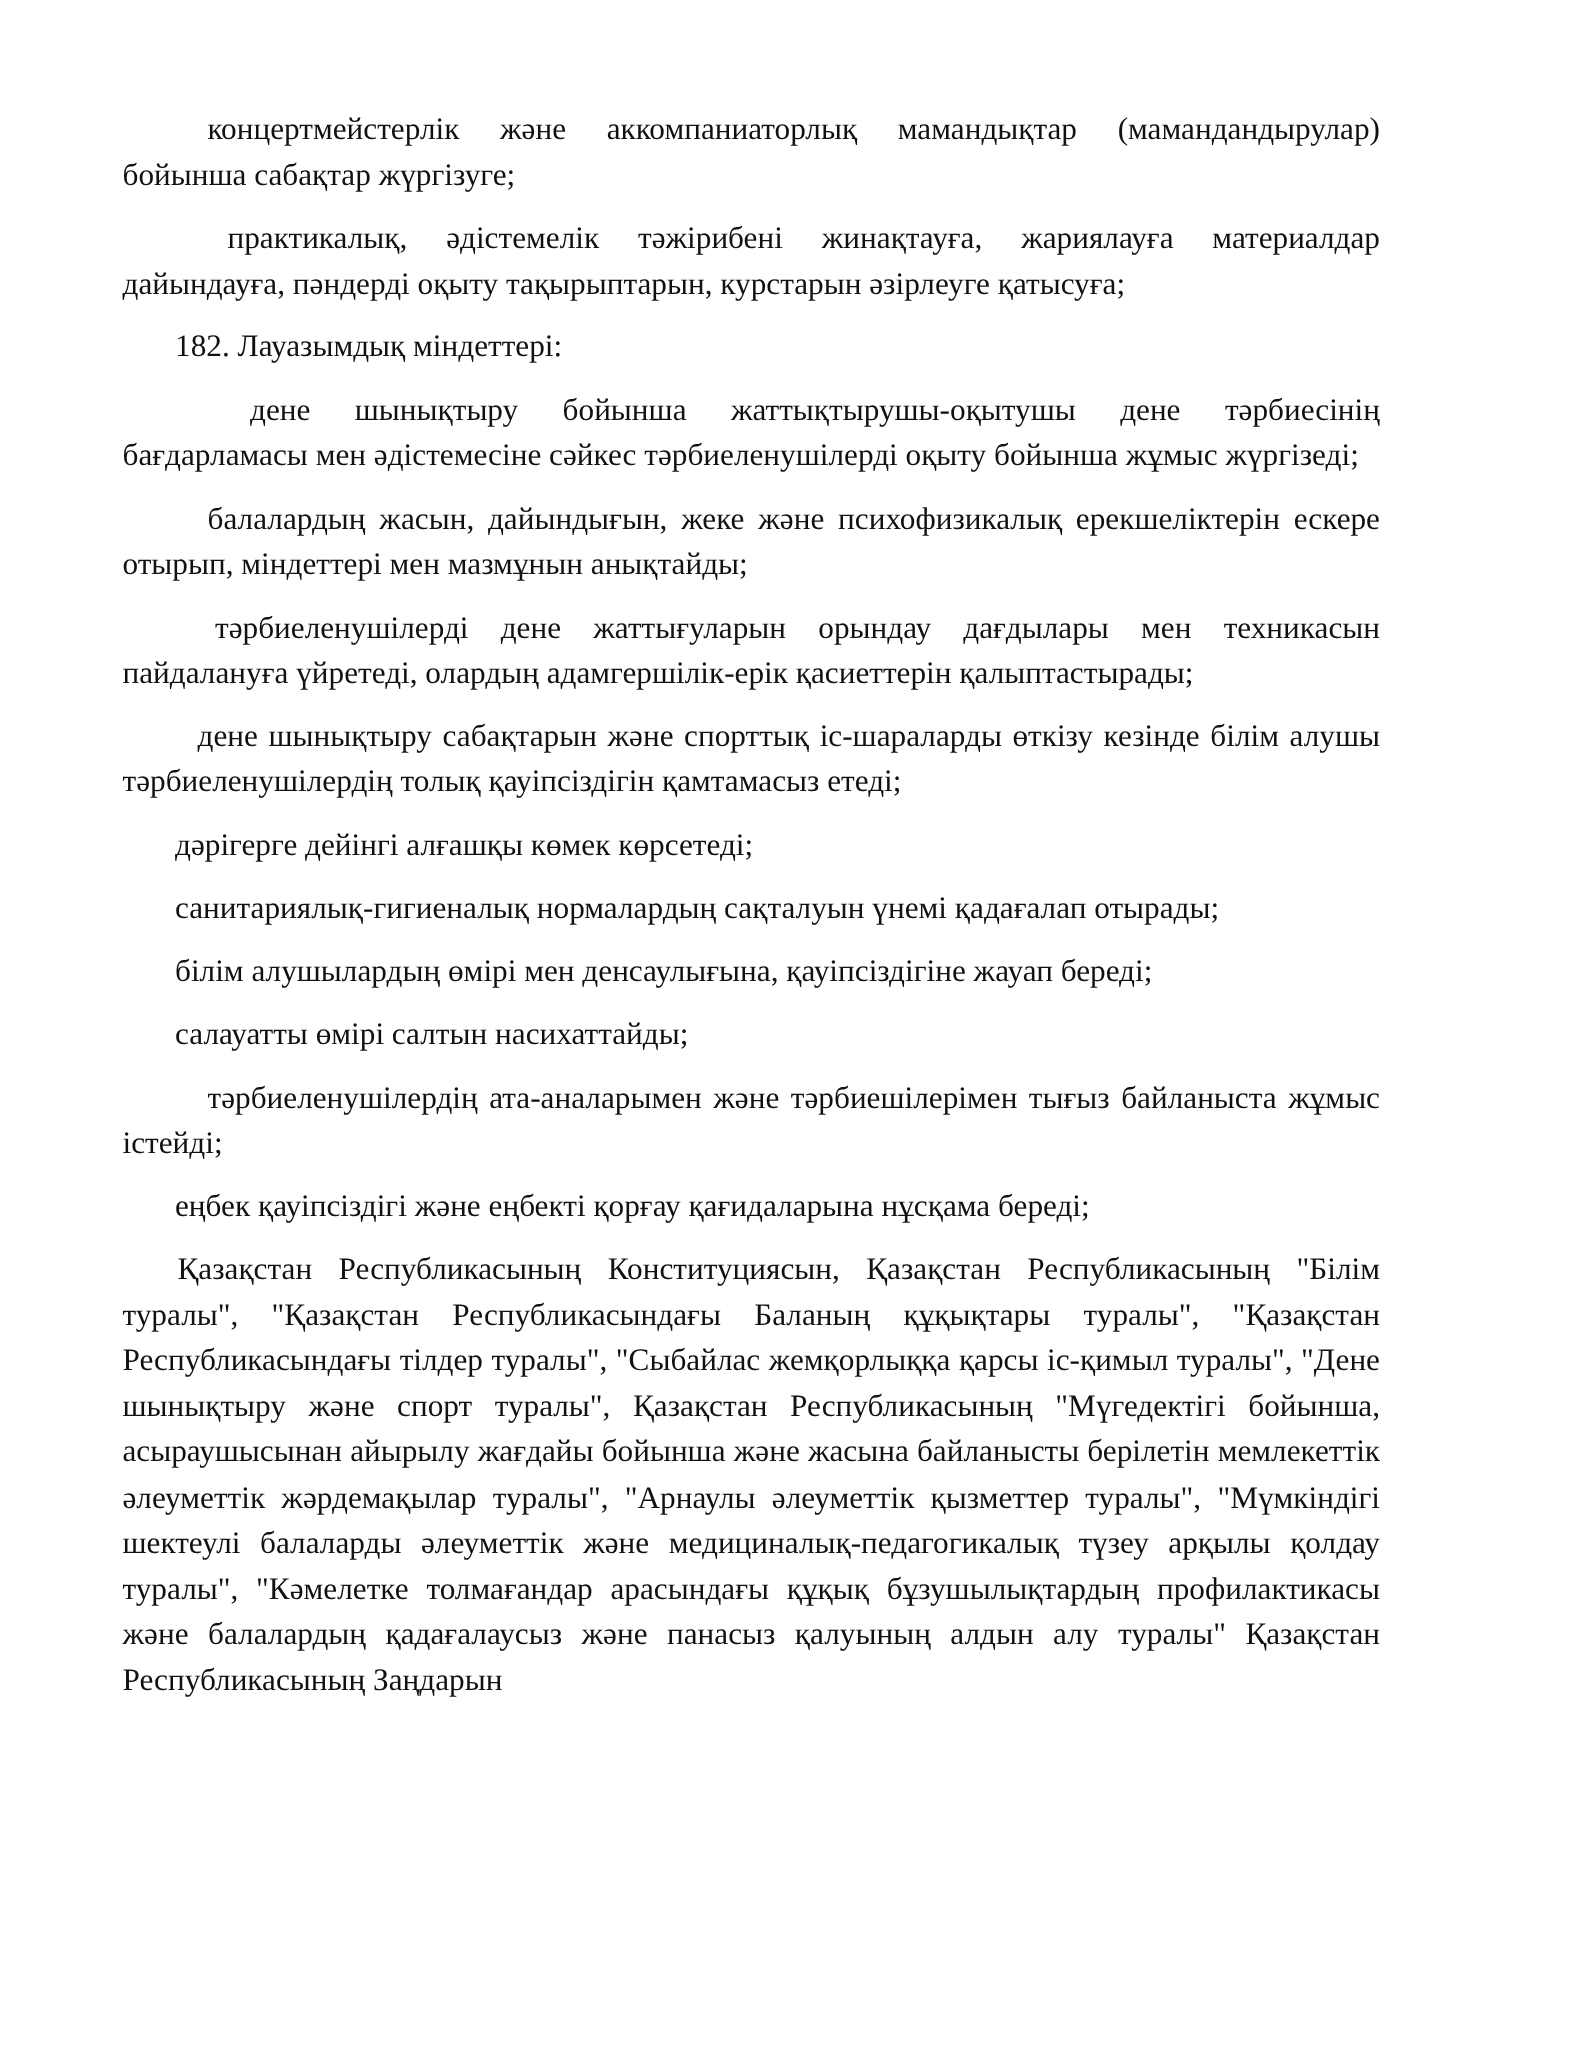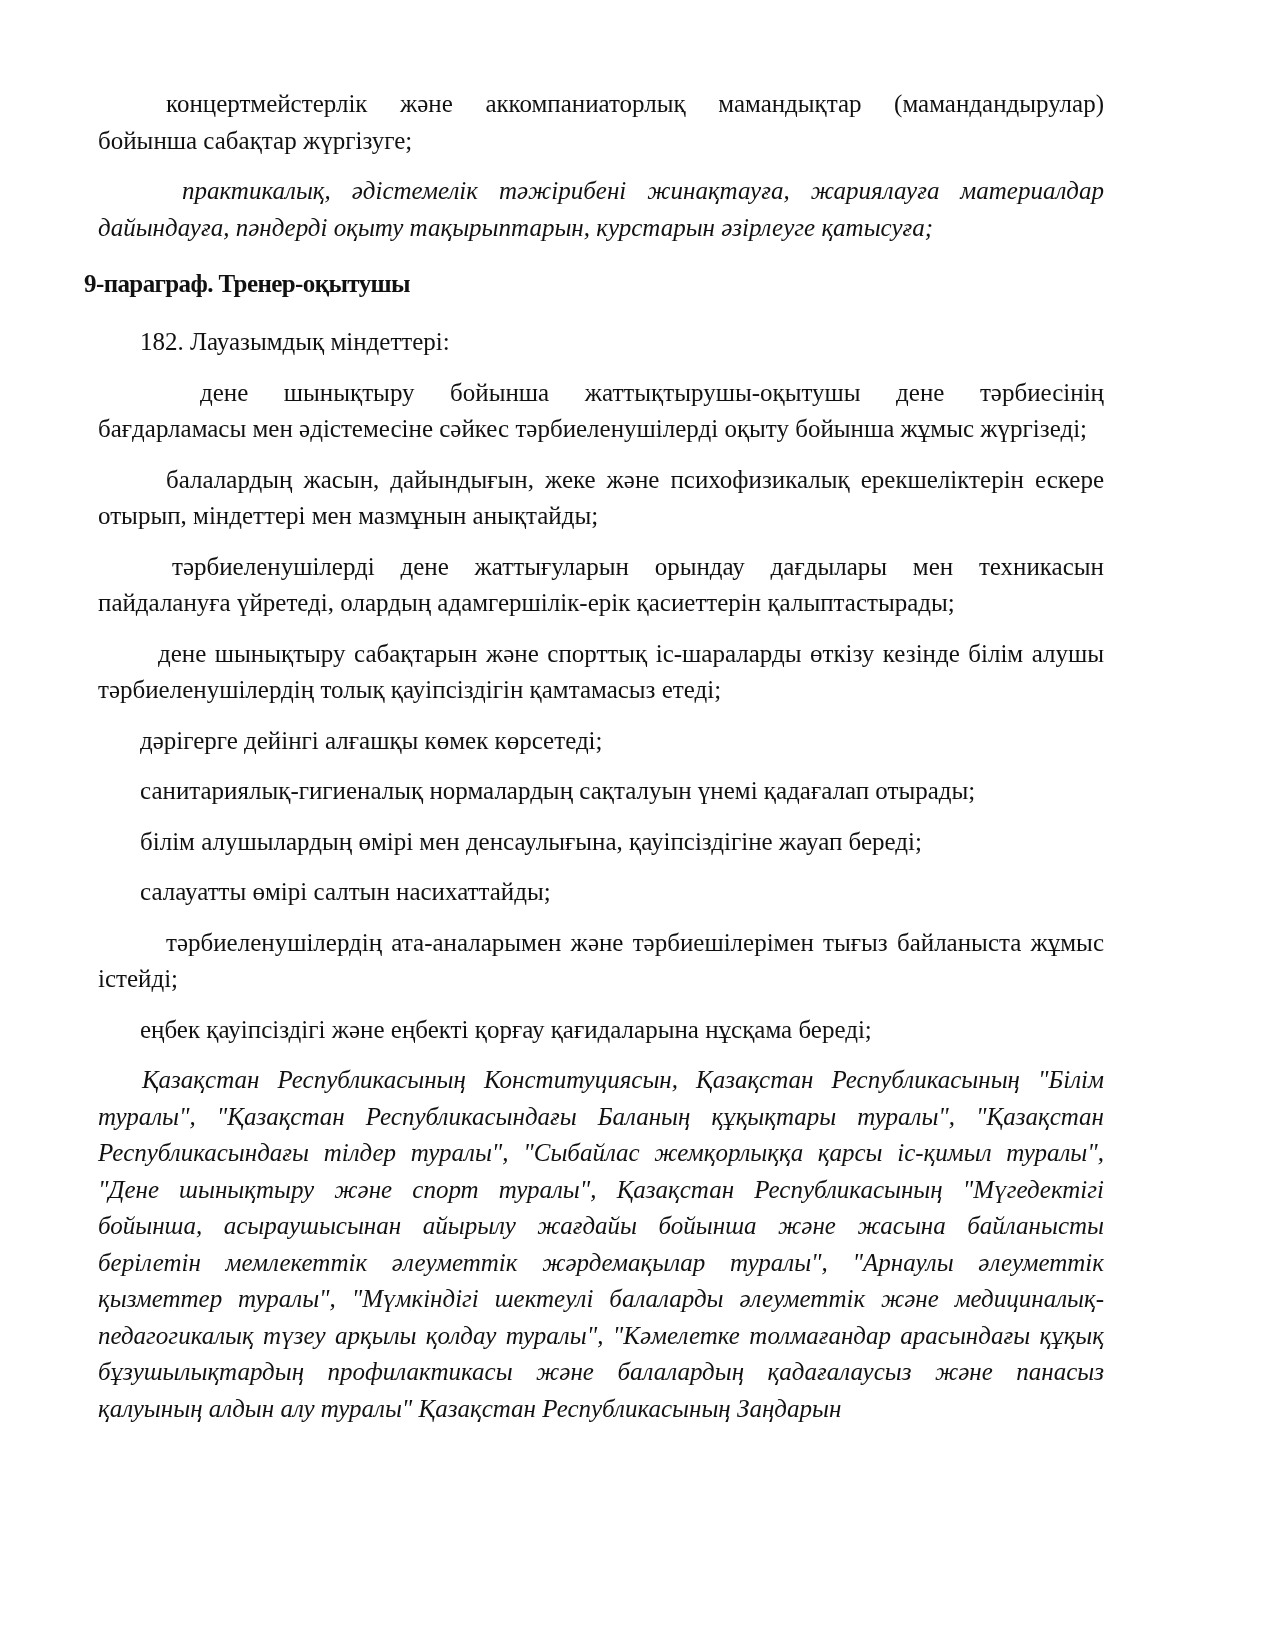--- a/index.html
+++ b/index.html
@@ -21,43 +21,42 @@
       top: 72px;
       width: 1034px;
     }
     .p {
       font-size: 25px;
       line-height: 36.5px;
       text-align: justify;
       margin: 14px;
     }
     .ind-lg { text-indent: 68px; }
-    .ind-xl { text-indent: 84px; font-style: italic; }
+    .ind-xl { text-indent: 84px; }
     .ind-xxl { text-indent: 102px; }
     .ind-md { text-indent: 60px; }
     .ind-sm { text-indent: 42px; }
-    .ind-s2 { text-indent: 44px; font-style: italic; }
+    .ind-s2 { text-indent: 44px; }
     .ind-s3 { text-indent: 74px; }
     .heading {
       font-weight: bold;
       font-size: 25px;
       line-height: 36px;
       margin: 20px 0 22px 0;
       letter-spacing: -0.6px;
     }
   </style>
 </head>
 <body>
 
 <div class="page">
 
   <p class="p ind-lg">концертмейстерлік және аккомпаниаторлық мамандықтар (мамандандырулар) бойынша сабақтар жүргізуге;</p>
   <p class="p ind-xl">практикалық, әдістемелік тәжірибені жинақтауға, жариялауға материалдар дайындауға, пәндерді оқыту тақырыптарын, курстарын әзірлеуге қатысуға;</p>
 
-  <h2 class="heading">9-параграф. Тренер-оқытушы</h2>
 
   <p class="p ind-sm">182. Лауазымдық міндеттері:</p>
   <p class="p ind-xxl">дене шынықтыру бойынша жаттықтырушы-оқытушы дене тәрбиесінің бағдарламасы мен әдістемесіне сәйкес тәрбиеленушілерді оқыту бойынша жұмыс жүргізеді;</p>
   <p class="p ind-lg">балалардың жасын, дайындығын, жеке және психофизикалық ерекшеліктерін ескере отырып, міндеттері мен мазмұнын анықтайды;</p>
   <p class="p ind-s3">тәрбиеленушілерді дене жаттығуларын орындау дағдылары мен техникасын пайдалануға үйретеді, олардың адамгершілік-ерік қасиеттерін қалыптастырады;</p>
   <p class="p ind-md">дене шынықтыру сабақтарын және спорттық іс-шараларды өткізу кезінде білім алушы тәрбиеленушілердің толық қауіпсіздігін қамтамасыз етеді;</p>
   <p class="p ind-sm">дәрігерге дейінгі алғашқы көмек көрсетеді;</p>
   <p class="p ind-sm">санитариялық-гигиеналық нормалардың сақталуын үнемі қадағалап отырады;</p>
   <p class="p ind-sm">білім алушылардың өмірі мен денсаулығына, қауіпсіздігіне жауап береді;</p>
   <p class="p ind-sm">салауатты өмірі салтын насихаттайды;</p>

